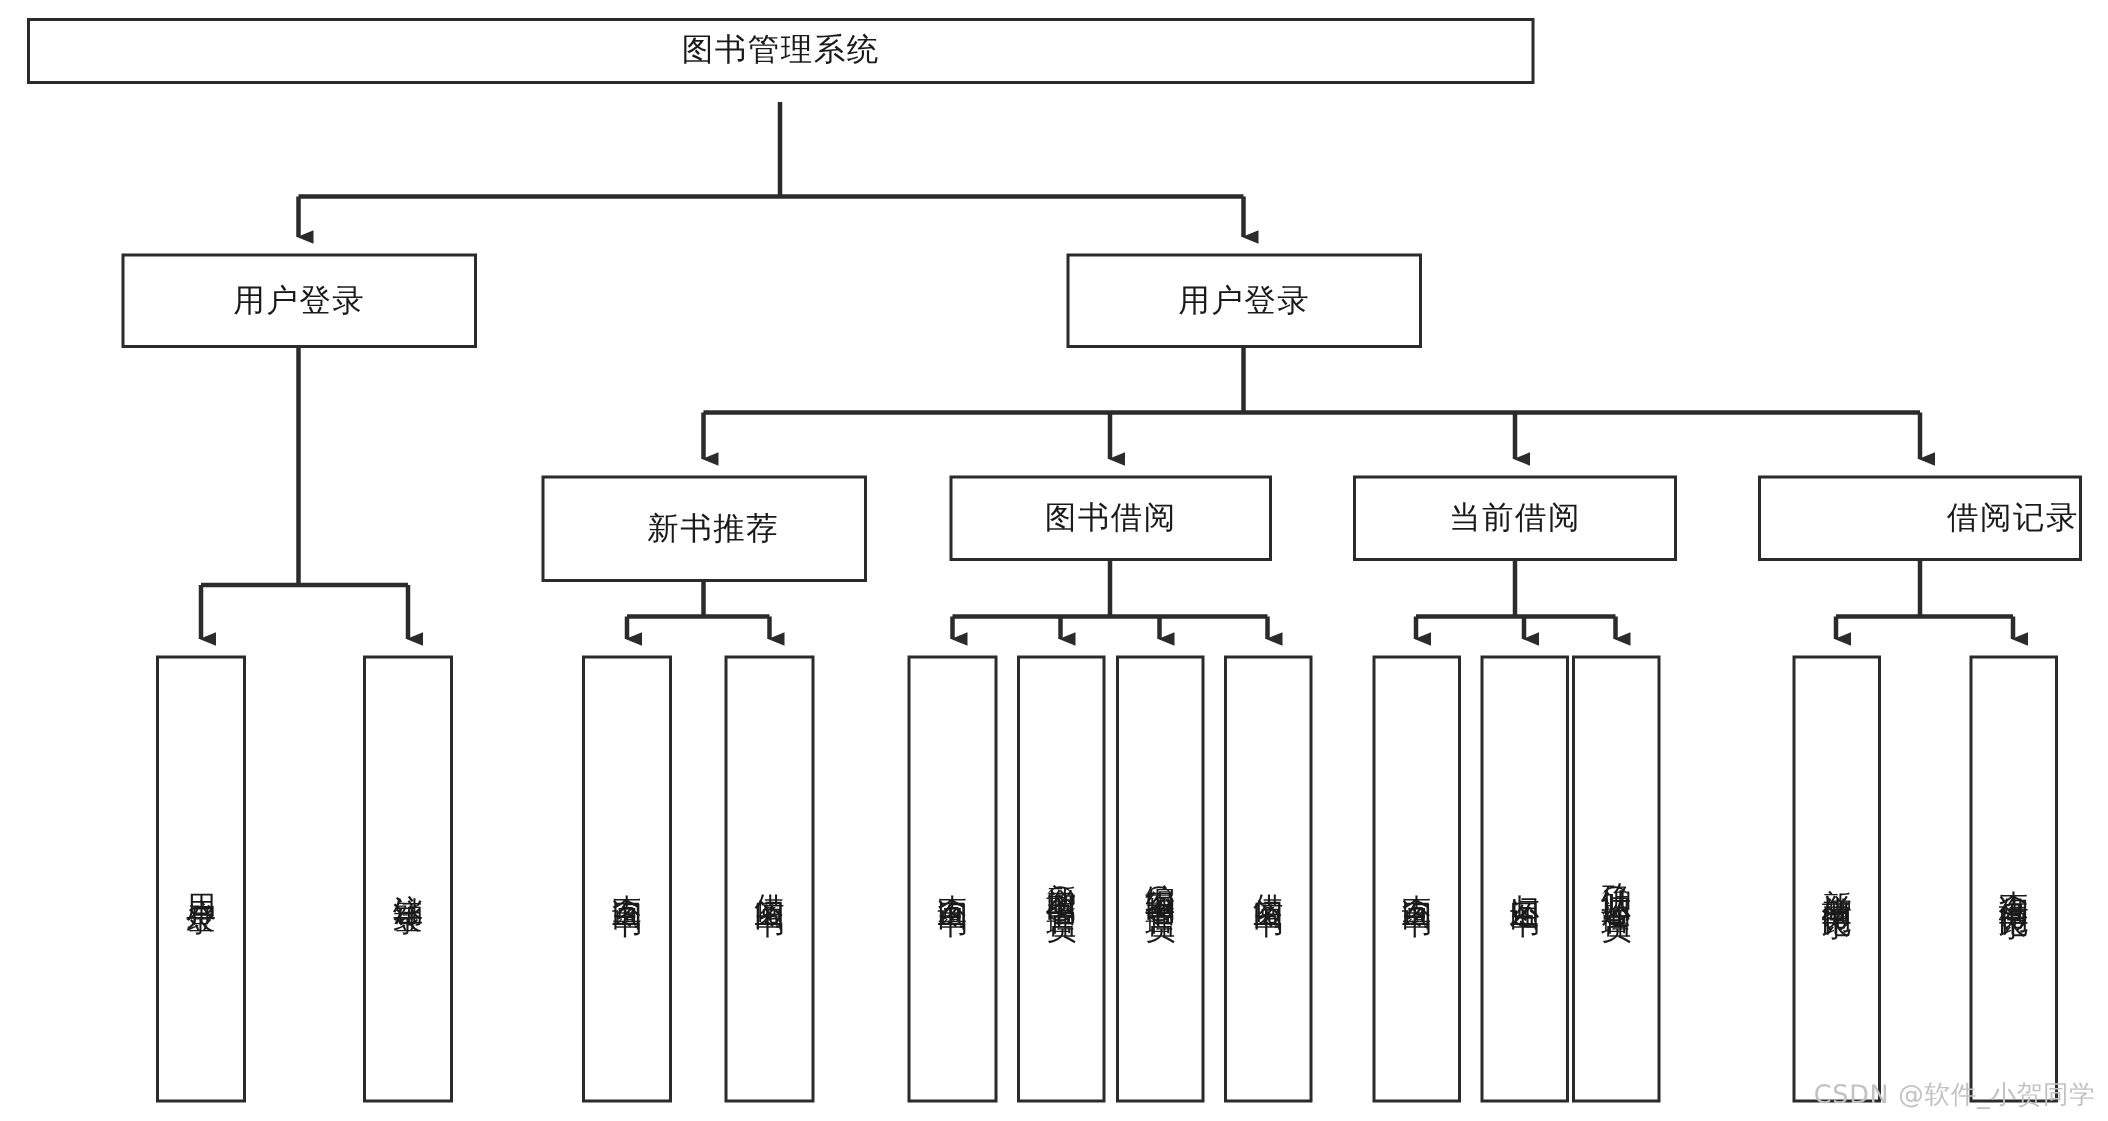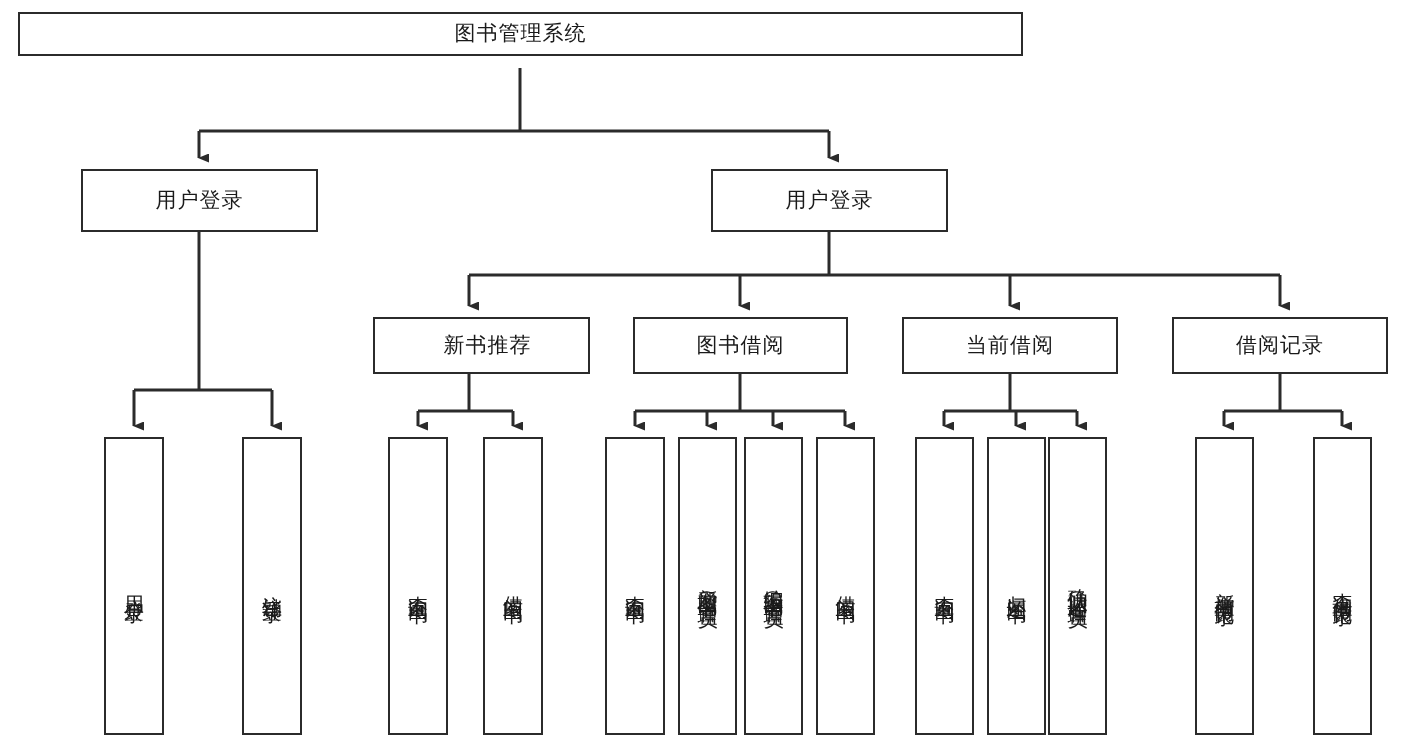--- a/index.html
+++ b/index.html
@@ -115,30 +115,30 @@
   <div id="node-layer">
       <div class="node horiz" style="left: 18px; top: 12px; width: 1005px; height: 44px;">
         <span>图书管理系统</span>
       </div>
       <div class="node horiz" style="left: 81px; top: 169px; width: 237px; height: 63px;">
         <span>用户登录</span>
       </div>
       <div class="node horiz" style="left: 711px; top: 169px; width: 237px; height: 63px;">
         <span>用户登录</span>
       </div>
-      <div class="node horiz" style="left: 373px; top: 317px; width: 217px; height: 57px; padding-left: 12px;">
+      <div class="node horiz" style="left: 361px; top: 317px; width: 217px; height: 71px; padding-left: 12px;">
         <span>新书推荐</span>
       </div>
       <div class="node horiz" style="left: 633px; top: 317px; width: 215px; height: 57px;">
         <span>图书借阅</span>
       </div>
       <div class="node horiz" style="left: 902px; top: 317px; width: 216px; height: 57px;">
         <span>当前借阅</span>
       </div>
-      <div class="node horiz" style="left: 1172px; top: 317px; width: 216px; height: 57px;">
+      <div class="node horiz" style="left: 1172px; top: 317px; width: 216px; height: 57px; justify-content: flex-end;">
         <span>借阅记录</span>
       </div>
       <div class="node vert" style="left: 104px; top: 437px; width: 60px; height: 298px;">
         <span class="vlabel">用户登录</span>
       </div>
       <div class="node vert" style="left: 242px; top: 437px; width: 60px; height: 298px;">
         <span class="vlabel">注销登录</span>
       </div>
       <div class="node vert" style="left: 388px; top: 437px; width: 60px; height: 298px;">
         <span class="vlabel">查询图书</span>
@@ -168,13 +168,14 @@
         <span class="vlabel">确认归还（管理员）</span>
       </div>
       <div class="node vert" style="left: 1195px; top: 437px; width: 59px; height: 298px;">
         <span class="vlabel">新增借阅记录</span>
       </div>
       <div class="node vert" style="left: 1313px; top: 437px; width: 59px; height: 298px;">
         <span class="vlabel">查询借阅记录</span>
       </div>
     </div>
 
+  <div class="watermark">CSDN @软件_小贺同学</div>
 </div>
 
 </body></html>

